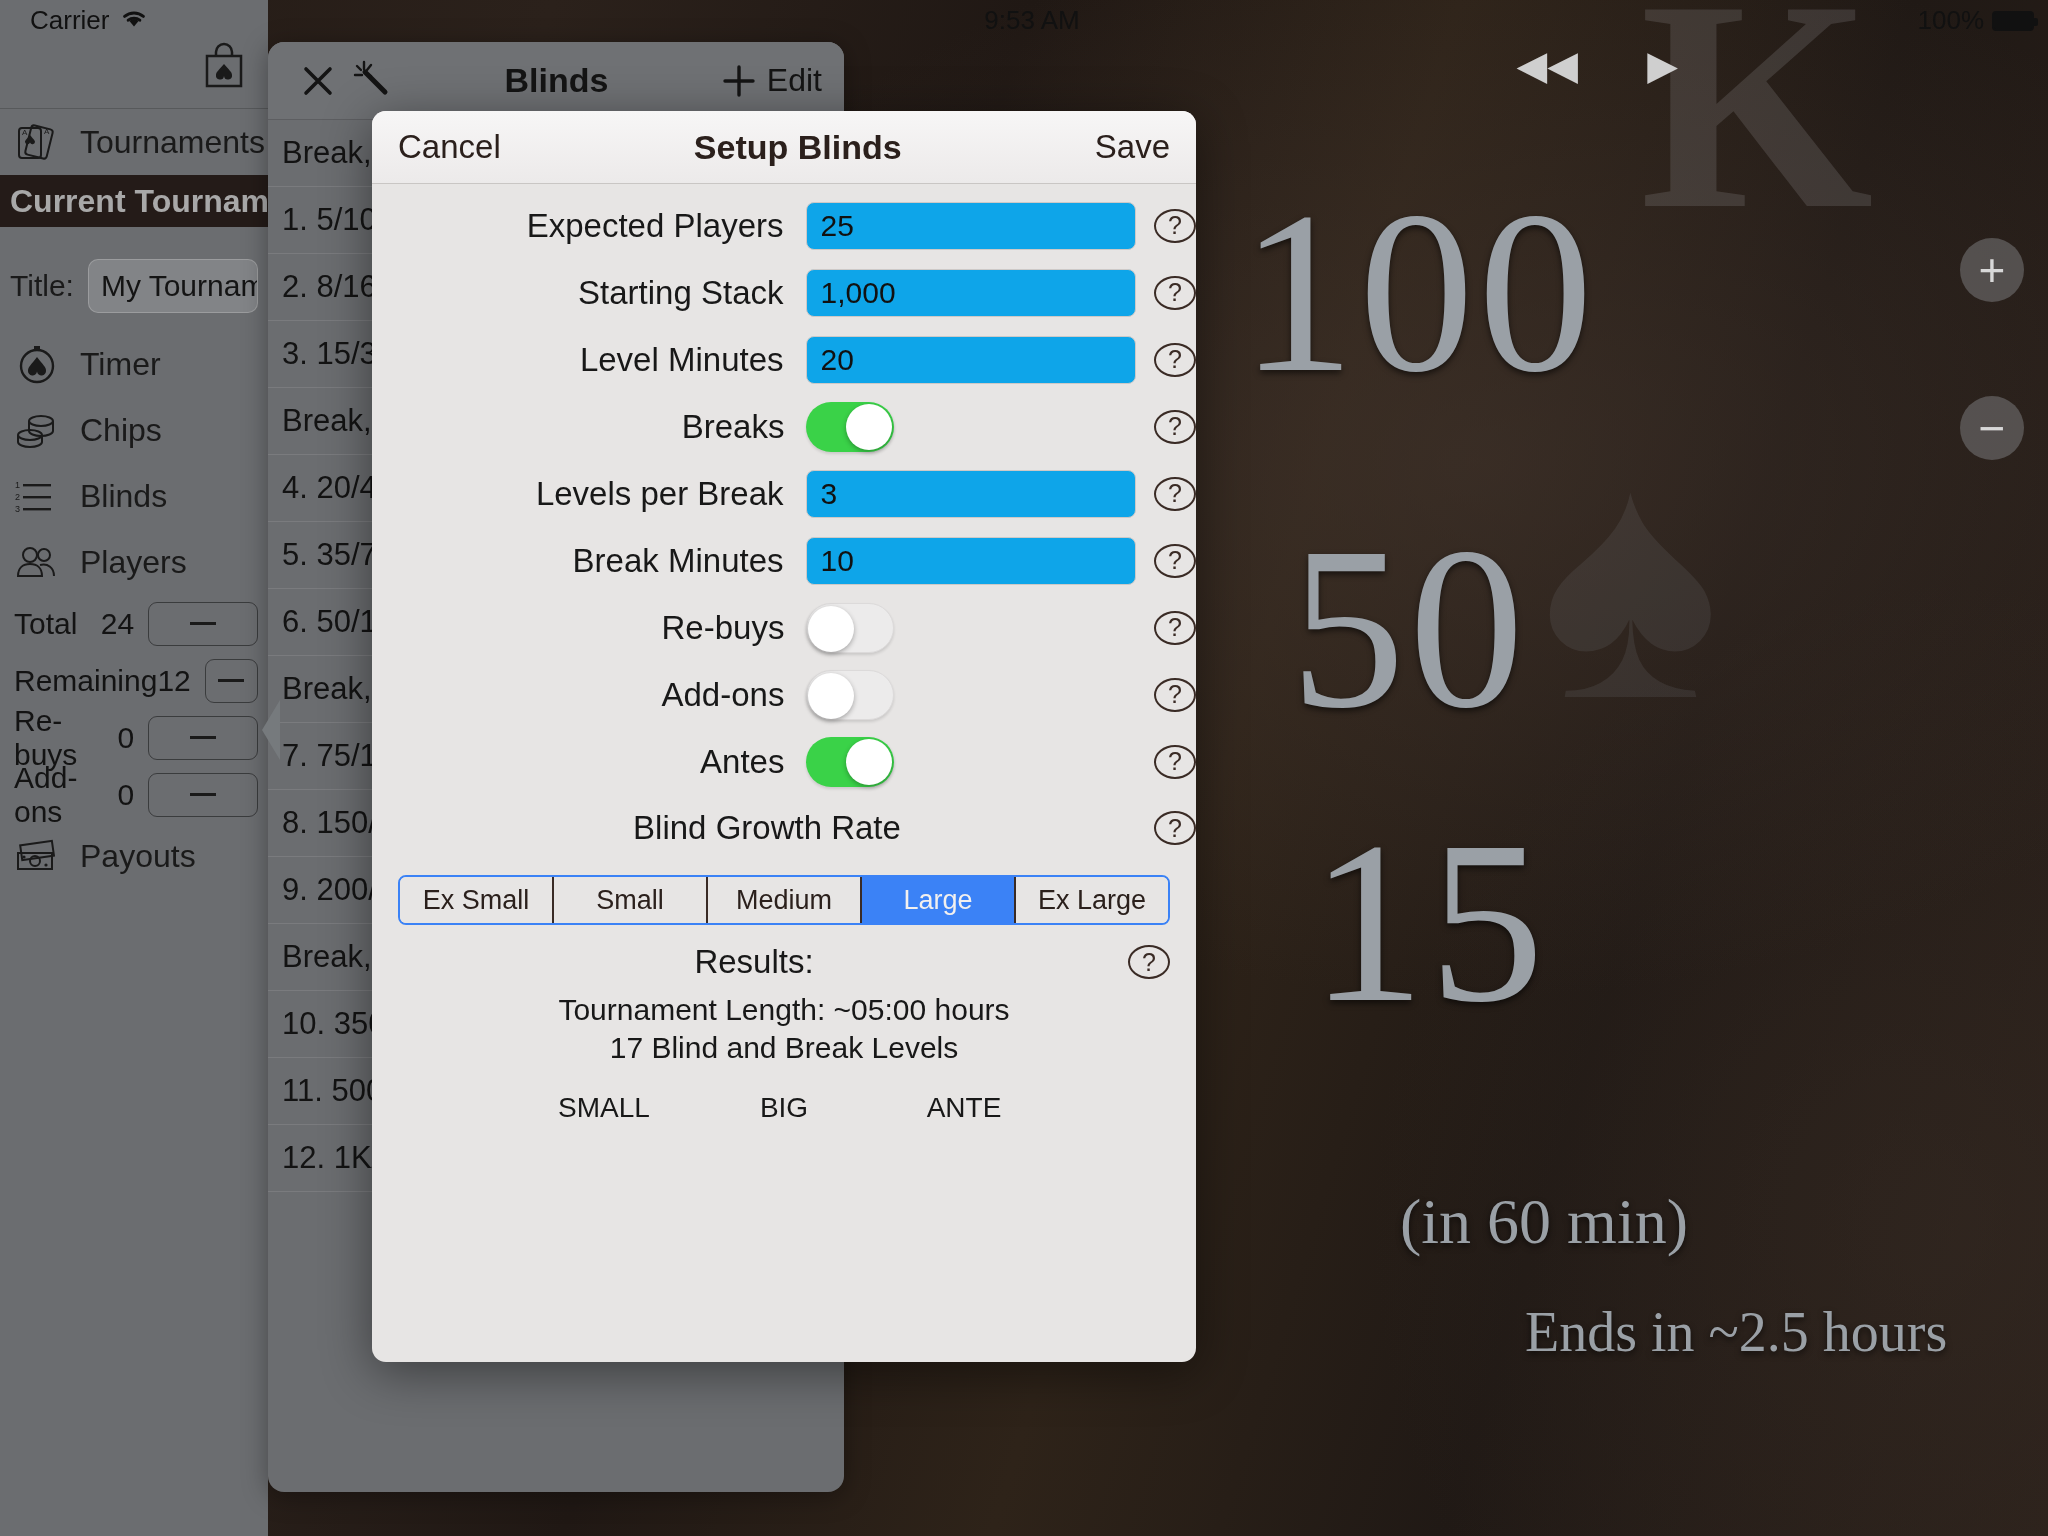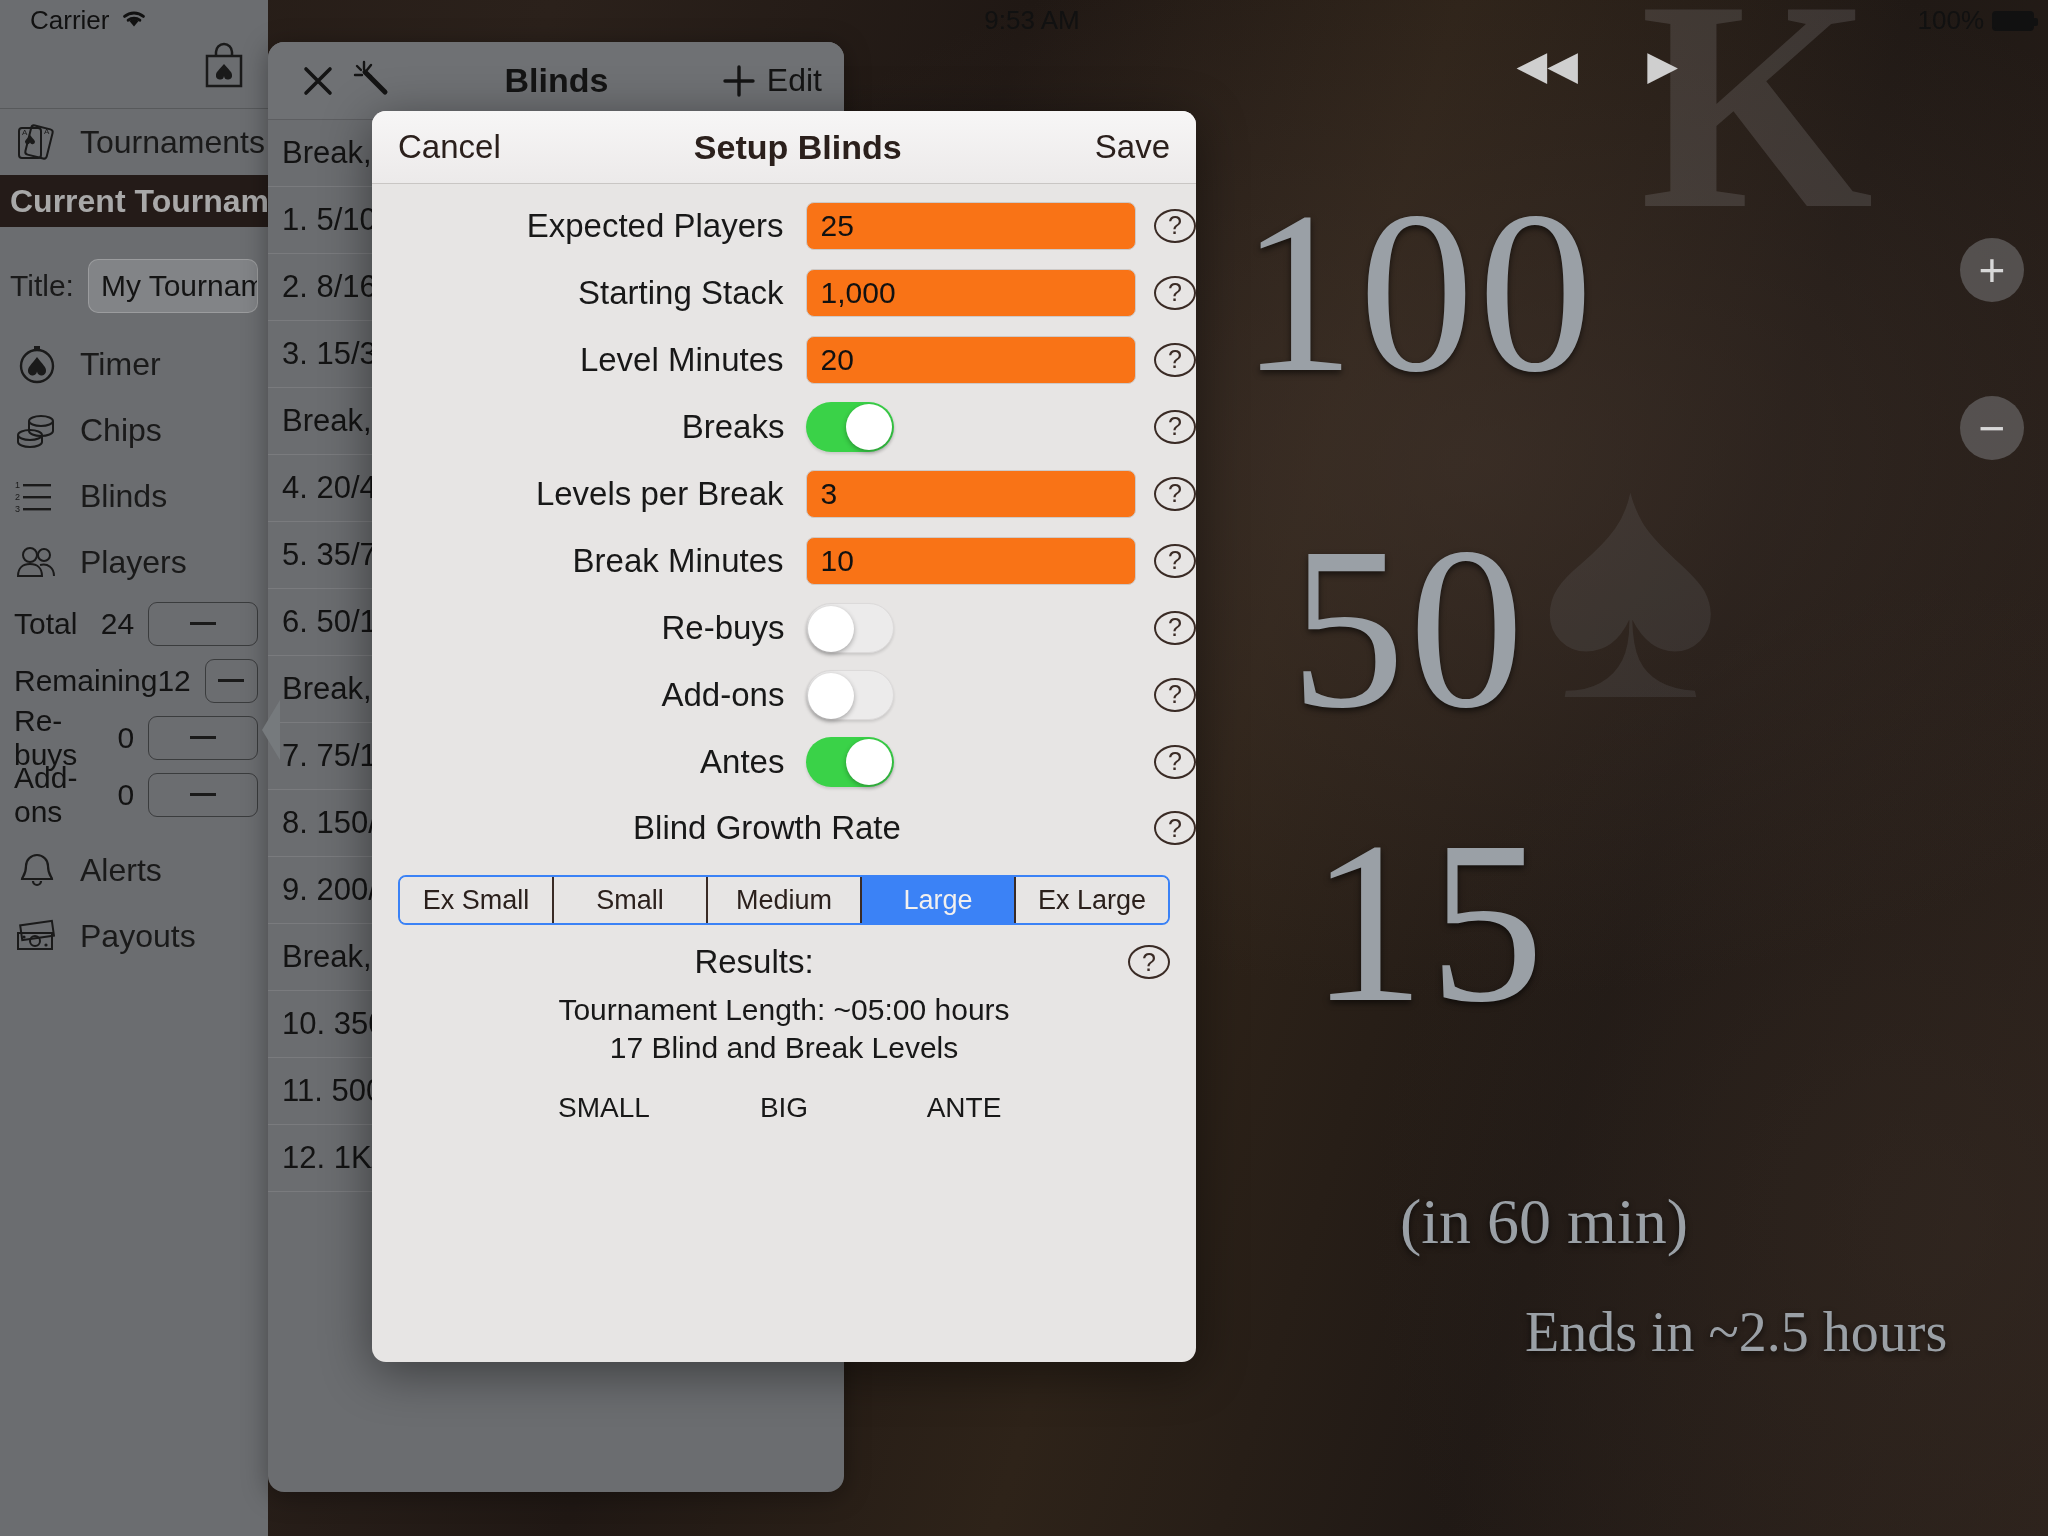--- a/index.html
+++ b/index.html
@@ -179,21 +179,21 @@
   .form-row {
     display: flex; align-items: center;
     height: 67px; padding: 0 0 0 26px; gap: 0;
   }
   .form-label {
     width: 430px; text-align: right; padding-right: 22px;
     font-size: 33px; color: #181818; white-space: nowrap;
   }
   .form-input {
     width: 348px; height: 48px;
-    background: #f97316; border: 1px solid #cdc9c7; border-radius: 8px;
+    background: #0ea5e9; border: 1px solid #cdc9c7; border-radius: 8px;
     display: flex; align-items: center; padding: 0 14px;
     font-size: 30px; color: #111;
   }
   .help-icon {
     margin-left: 18px;
     width: 42px; height: 34px; border: 2.5px solid #3a2b25; border-radius: 50%;
     display: flex; align-items: center; justify-content: center;
     font-size: 25px; color: #3a2b25; font-weight: 400; flex: 0 0 42px;
   }
   .toggle-wrap { width: 348px; display: flex; align-items: center; }
@@ -408,29 +408,20 @@
         </span>
     </div>
     <div class="stat-row">
       <span class="stat-label">Add-ons</span>
       <span class="stat-value">0</span>
       <span class="stat-stepper">
           <span class="dash"></span>
         </span>
     </div>
 
-    <div class="side-row" style="margin-top:14px">
-      <span class="side-icon">
-        <svg width="42" height="42" viewBox="0 0 42 42">
-          <path d="M21 6 a11 11 0 0 0-11 11 c0 9-4 11-4 13 h30 c0-2-4-4-4-13 a11 11 0 0 0-11-11z" fill="none" stroke="#1a1a1a" stroke-width="2.2"></path>
-          <path d="M17 32 a4 4 0 0 0 8 0" fill="none" stroke="#1a1a1a" stroke-width="2.2"></path>
-        </svg>
-      </span>
-      <span>Alerts</span>
-    </div>
 
     <div class="side-row">
       <span class="side-icon">
         <svg width="46" height="38" viewBox="0 0 46 38">
           <rect x="7" y="6" width="32" height="15" transform="rotate(-8 23 13)" fill="none" stroke="#1a1a1a" stroke-width="2"></rect>
           <rect x="4" y="16" width="34" height="16" fill="none" stroke="#1a1a1a" stroke-width="2"></rect>
           <circle cx="21" cy="24" r="5" fill="none" stroke="#1a1a1a" stroke-width="2"></circle>
           <circle cx="10" cy="20" r="1.6" fill="#1a1a1a"></circle>
           <circle cx="32" cy="28" r="1.6" fill="#1a1a1a"></circle>
         </svg>

